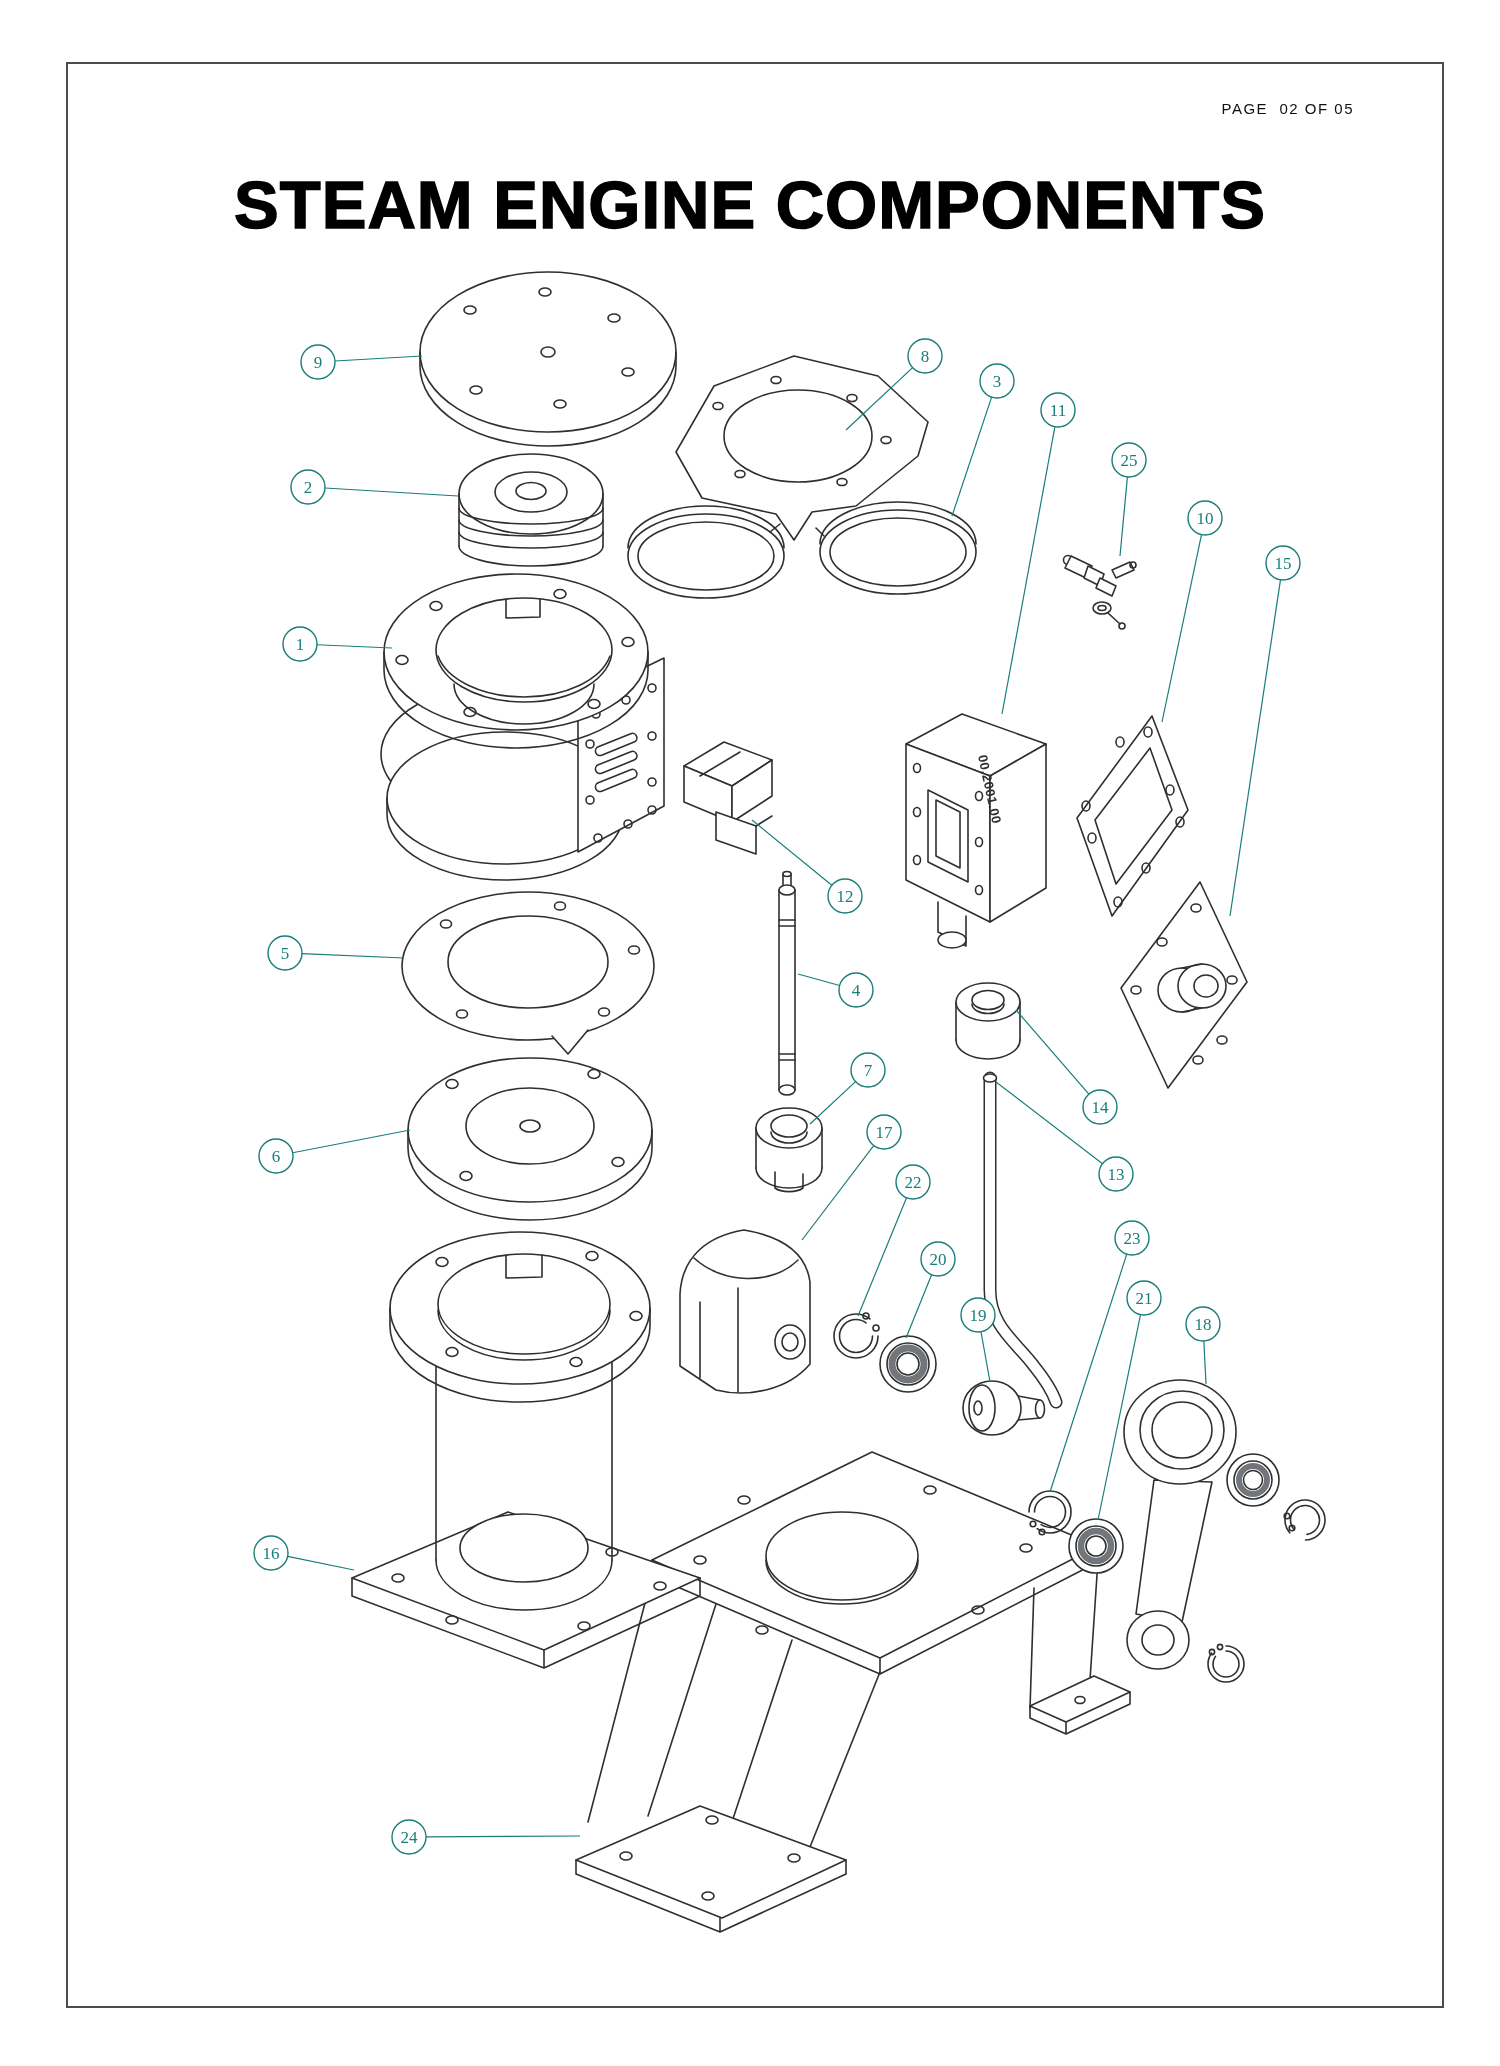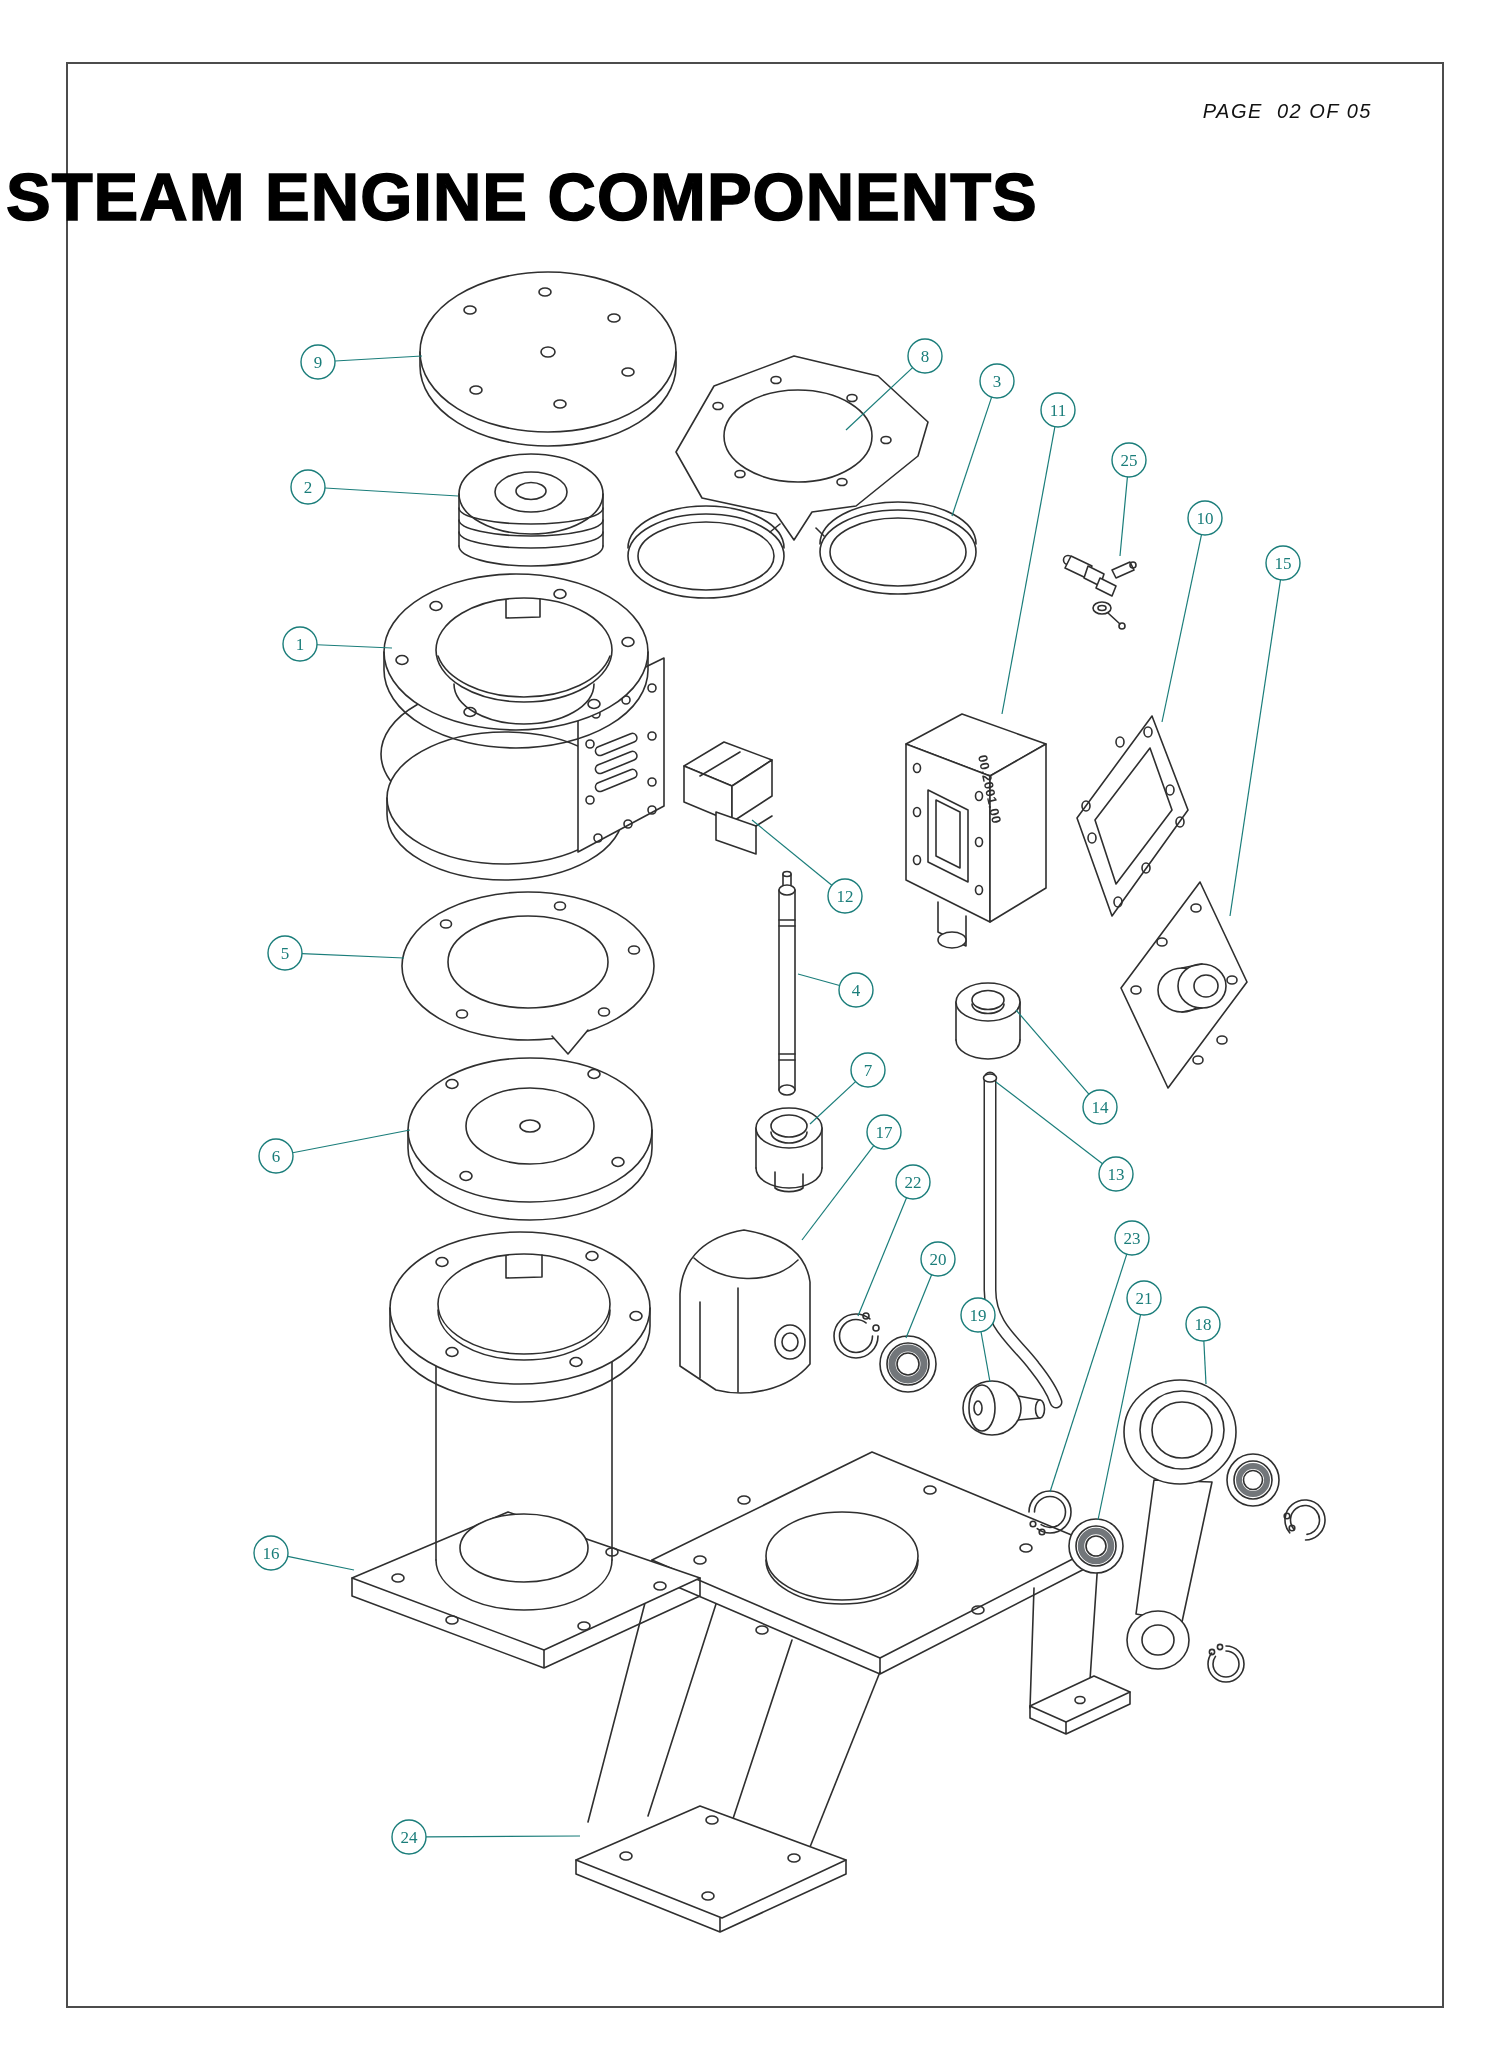--- a/index.html
+++ b/index.html
@@ -5,25 +5,25 @@
   html,body{margin:0;padding:0;}
   body{
     width:1500px;height:2066px;background:#ffffff;position:relative;
     font-family:"Liberation Sans", sans-serif;overflow:hidden;
   }
   .frame{
     position:absolute;left:66px;top:62px;right:56px;bottom:58px;
     border:2px solid #4c4c4c;background:#ffffff;
   }
   .page-label{
-    position:absolute;top:100px;right:128px;
-    font-size:20px;letter-spacing:1.5px;color:#111;white-space:pre;font-style:italic;
+    position:absolute;top:100px;right:146px;
+    font-size:15px;letter-spacing:1.5px;color:#111;white-space:pre;
   }
   .title{
-    position:absolute;top:152px;left:0;right:0;margin:6px;
+    position:absolute;top:152px;left:0;right:0;margin:14px;text-align:center;
     font-size:67px;font-weight:bold;letter-spacing:1px;color:#000;
     -webkit-text-stroke:1.5px #000;
   }
   svg.diagram{position:absolute;left:0;top:0;width:1500px;height:2066px;}
 </style>
 </head>
 <body>
 
 <div class="page">
   <div class="frame"></div>

